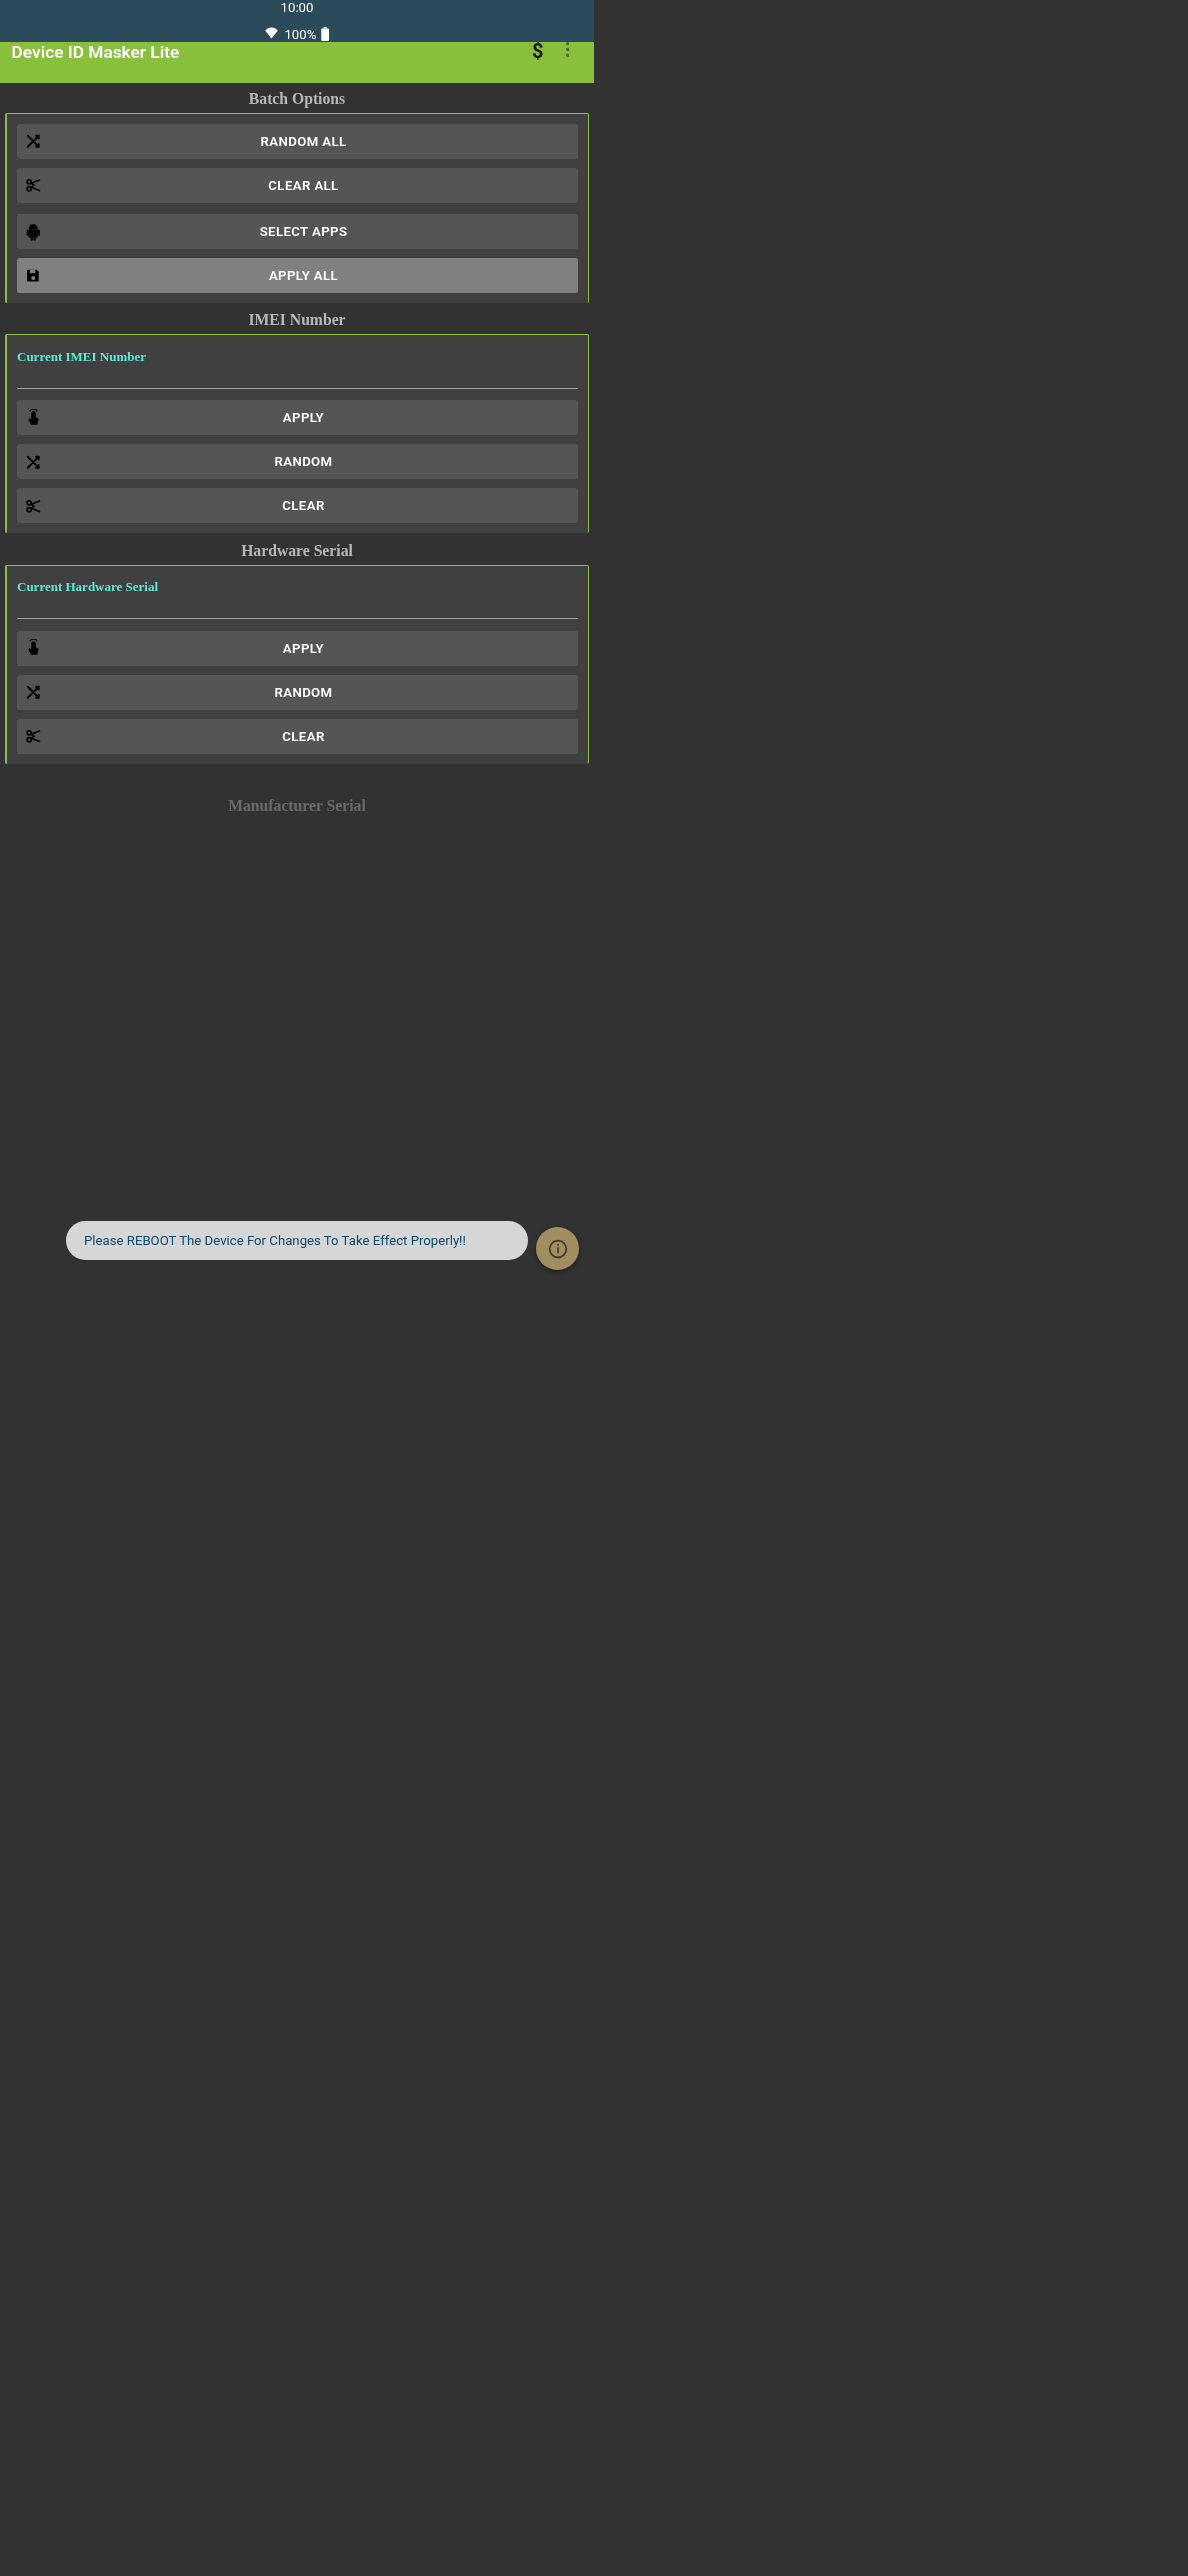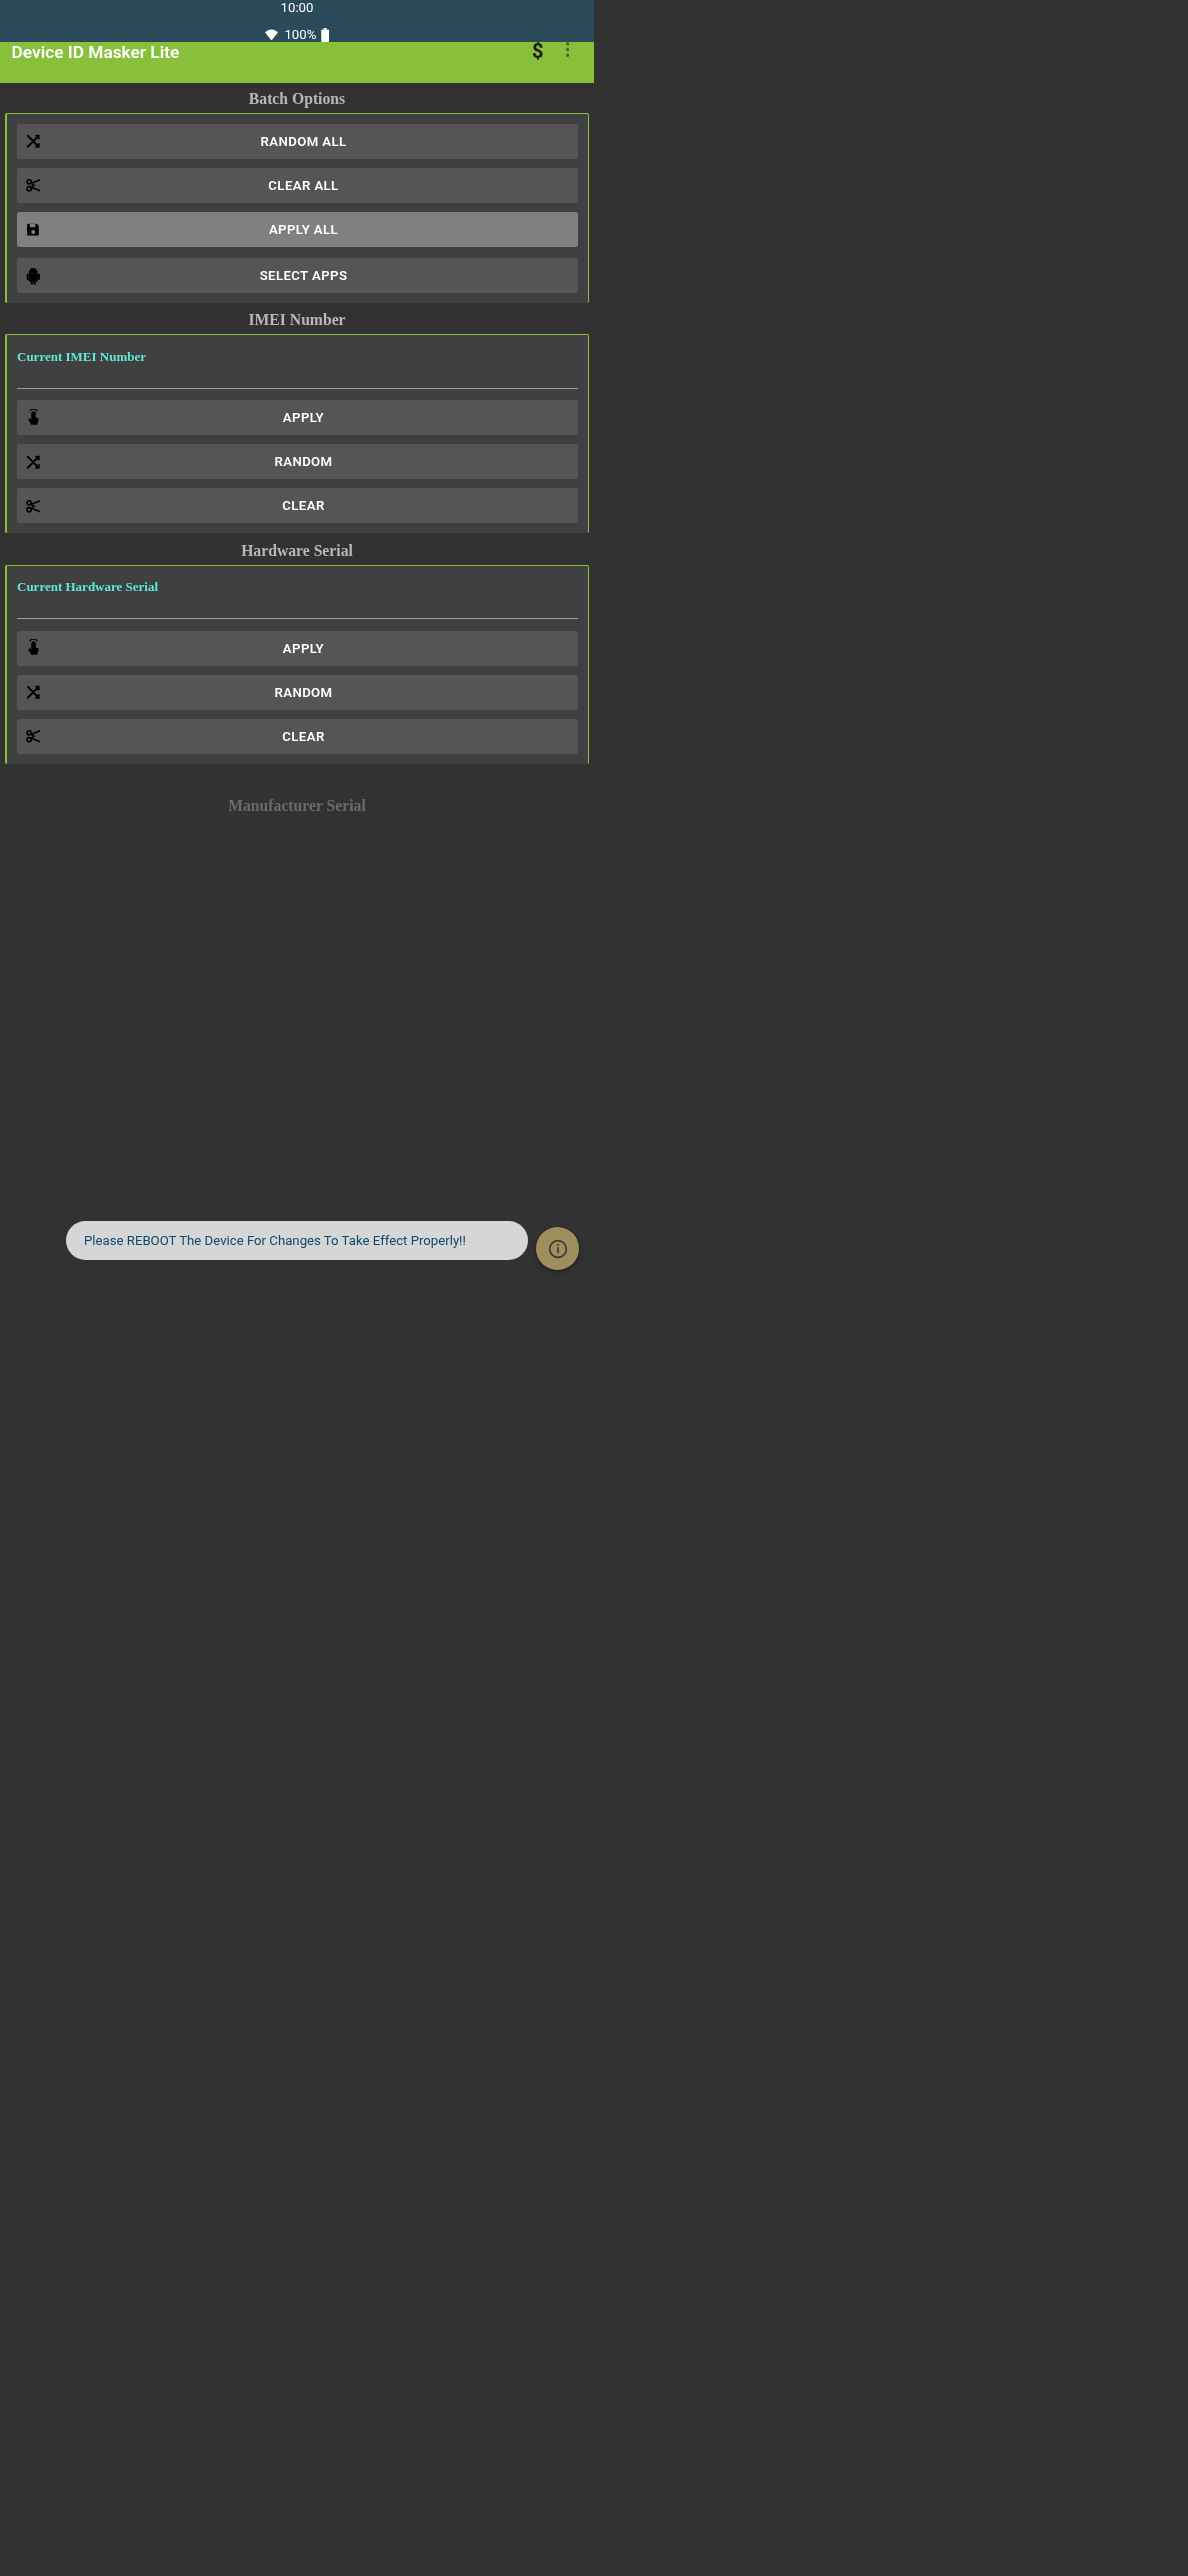--- a/index.html
+++ b/index.html
@@ -15,21 +15,21 @@
     height: 42px;
     background: #2b4a5a;
     display: flex;
     align-items: center;
     justify-content: space-between;
     padding: 0 20px;
     color: #fff;
     font-size: 13.2px;
     flex-direction: column;
   }
-  .status-right { display: flex; align-items: center; gap: 5px; }
+  .status-right { display: flex; align-items: flex-start; gap: 5px; }
   .app-bar {
     height: 41px;
     background: #88c03b;
     display: flex;
     align-items: flex-start;
     padding: 0 11.6px;
     color: #fff;
   }
   .app-title { font-size: 17.3px; font-weight: 600; flex: 1; }
   .app-bar-icon { width: 30px; display: flex; justify-content: center; color: #1a1a1a; }
@@ -165,37 +165,37 @@
     <div class="btn">
       <span class="btn-icon">
         <svg width="16.5" height="16.5" viewBox="0 0 24 24">
             <circle cx="6" cy="7" r="3" stroke="#000" stroke-width="2.4" fill="none"></circle>
             <circle cx="6" cy="17" r="3" stroke="#000" stroke-width="2.4" fill="none"></circle>
             <path d="M9 9l13-5M9 15l13 5M9 9l4 3-4 3" stroke="#000" stroke-width="2.4" fill="none"></path>
           </svg>
       </span>
       <span class="btn-label">CLEAR ALL</span>
     </div>
+    <div class="btn" style="margin-top:11.6px;">
+      <span class="btn-icon">
+        <svg width="16.5" height="18" viewBox="0 0 24 26">
+            <path d="M6 8a6 6 0 0 1 12 0v1H6zM6 10h12v10a1 1 0 0 1-1 1h-2v4h-2v-4h-2v4h-2v-4H7a1 1 0 0 1-1-1zM3 10h2v8H3zM19 10h2v8h-2zM8 2l2 3M16 2l-2 3" stroke="#000" stroke-width="1" fill="#000"></path>
+          </svg>
+      </span>
+      <span class="btn-label">SELECT APPS</span>
+    </div>
     <div class="btn highlight">
       <span class="btn-icon">
         <svg width="16.5" height="16.5" viewBox="0 0 24 24">
             <path d="M4 4h13l3 3v13a1 1 0 0 1-1 1H4a1 1 0 0 1-1-1V5a1 1 0 0 1 1-1z" fill="#000"></path>
             <rect x="7" y="4" width="8" height="5" fill="#808080"></rect>
             <circle cx="12" cy="16" r="3" fill="#808080"></circle>
           </svg>
       </span>
       <span class="btn-label">APPLY ALL</span>
-    </div>
-    <div class="btn" style="margin-top:11.6px;">
-      <span class="btn-icon">
-        <svg width="16.5" height="18" viewBox="0 0 24 26">
-            <path d="M6 8a6 6 0 0 1 12 0v1H6zM6 10h12v10a1 1 0 0 1-1 1h-2v4h-2v-4h-2v4h-2v-4H7a1 1 0 0 1-1-1zM3 10h2v8H3zM19 10h2v8h-2zM8 2l2 3M16 2l-2 3" stroke="#000" stroke-width="1" fill="#000"></path>
-          </svg>
-      </span>
-      <span class="btn-label">SELECT APPS</span>
     </div>
   </div>
 
   <div class="section-title">IMEI Number</div>
   <div class="card">
     <div class="input-field">Current IMEI Number</div>
     <div class="btn">
       <span class="btn-icon">
         <svg width="15" height="18" viewBox="0 0 20 24">
             <path d="M10 3a3 3 0 0 1 3 3v5l4 2-2 8H7l-4-7 2-2 2 2V6a3 3 0 0 1 3-3z" fill="#000"></path>

